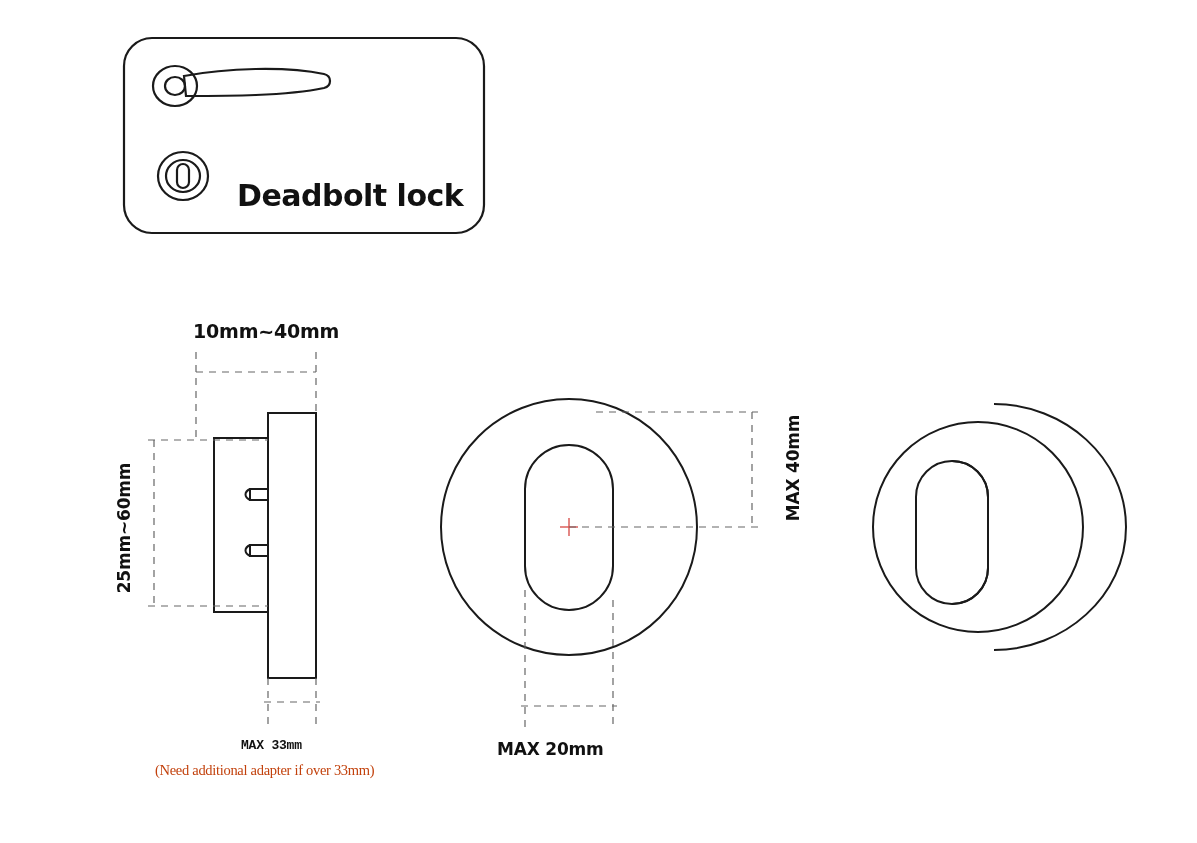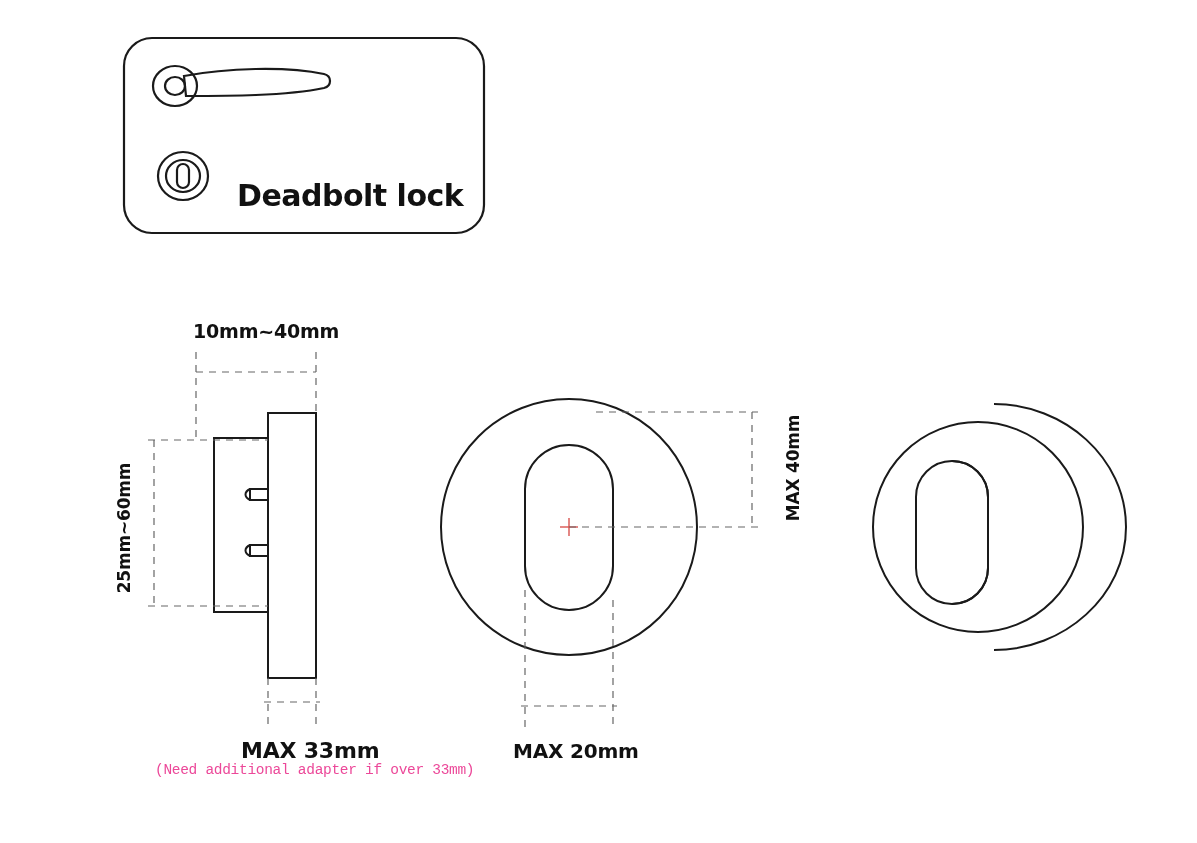--- a/index.html
+++ b/index.html
@@ -31,23 +31,23 @@
   .lbl {
     position: absolute;
     font-family: "DejaVu Sans", sans-serif;
     font-weight: bold;
     color: #111111;
     white-space: nowrap;
     letter-spacing: -0.2px;
   }
   .lbl-sub {
     position: absolute;
-    font-family: Liberation Mono, monospace;
+    font-family: Liberation Serif, serif;
     font-weight: normal;
-    color: #ec4899;
+    color: #c2410c;
     white-space: nowrap;
     font-size: 14.5px;
     letter-spacing: -0.3px;
   }
   #title-label {
     left: 201px;
     top: 178px;
     font-size: 30px;
     letter-spacing: -0.5px;
   }
@@ -61,30 +61,31 @@
     top: 518px;
     font-size: 17px;
     transform: rotate(-90deg);
     transform-origin: center center;
     width: 200px;
     text-align: center;
   }
   #dim-bottom-label {
     left: 205px;
     top: 738px;
-    font-size: 22px;
+    font-size: 13px;
+    font-family: Liberation Mono, monospace;
   }
   #dim-bottom-note {
     left: 119px;
     top: 762px;
   }
   #dim-mid-label {
-    left: 477px;
+    left: 461px;
     top: 739px;
-    font-size: 20px;
+    font-size: 17px;
   }
   #dim-right-label {
     left: 682px;
     top: 458px;
     font-size: 17px;
     transform: rotate(-90deg);
     transform-origin: center center;
     width: 150px;
     text-align: center;
   }

